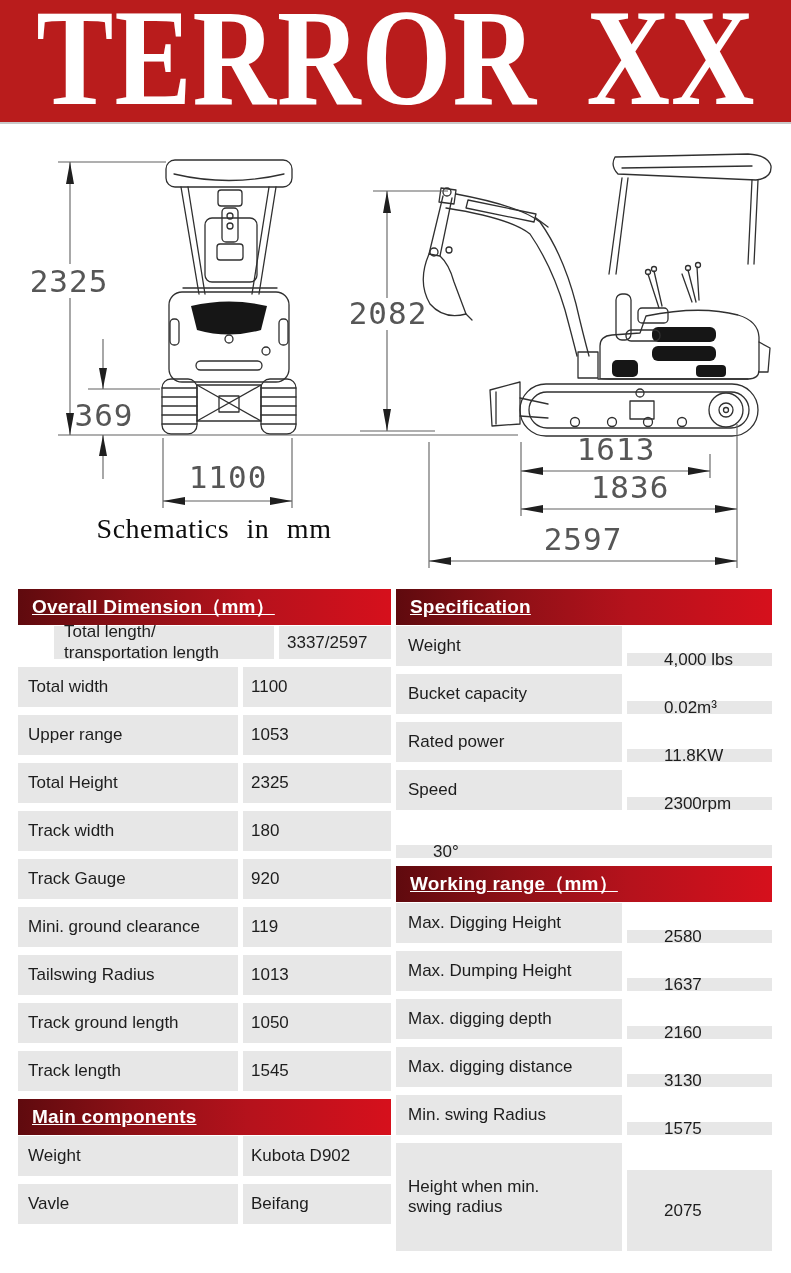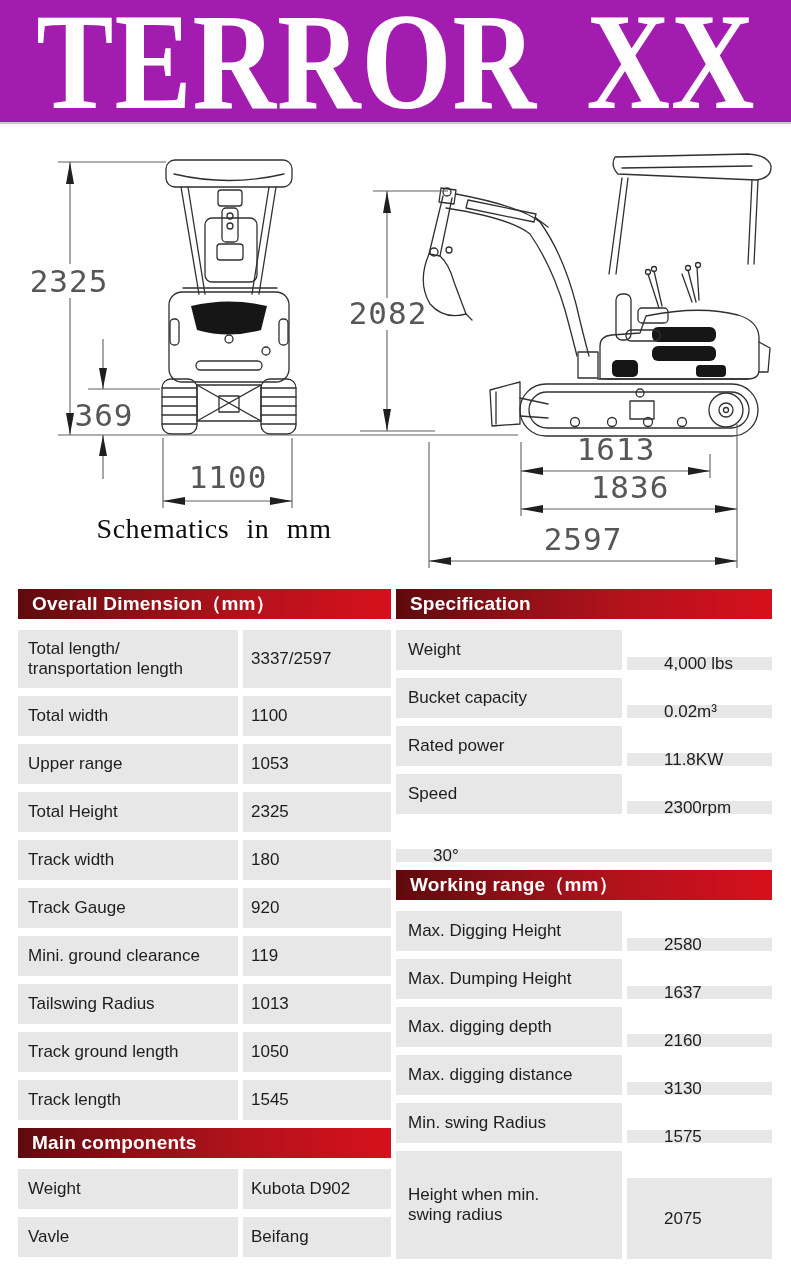--- a/index.html
+++ b/index.html
@@ -3,22 +3,22 @@
 <meta charset="utf-8">
 <style>
   html,body{margin:0;padding:0;}
   body{
     width:791px;height:1273px;background:#ffffff;overflow:hidden;
     font-family:"Liberation Sans",sans-serif;
     -webkit-font-smoothing:antialiased;
   }
   
   .banner{
-    height:122px;background:#a21caf;border-bottom:2px solid #c9c9c9;
-    display:flex;align-items:flex-end;justify-content:center;overflow:hidden;
+    height:122px;background:#b91c1c;border-bottom:2px solid #c9c9c9;
+    display:flex;align-items:flex-start;justify-content:center;overflow:hidden;
   }
   .banner-title{
     font-family:"Liberation Serif",serif;font-weight:700;color:#ffffff;
     font-size:118px;line-height:1;white-space:nowrap;
     letter-spacing:1px;word-spacing:20px;
     transform:scaleY(1.16) scaleX(0.98);transform-origin:center;
   }
   
   .drawings{position:relative;height:455px;background:#ffffff;}
   .drawings svg{position:absolute;left:0;top:0;}
@@ -34,27 +34,28 @@
     font-family:"Liberation Serif",serif;font-size:28px;fill:#0d0d0d;
     letter-spacing:.5px;word-spacing:10px;text-anchor:middle;
   }
   .halo{fill:#ffffff;stroke:none;}
   
   .tables{display:flex;padding:10px 19px 0 18px;}
   .col{display:flex;flex-direction:column;}
   .col-left{width:373px;margin-right:5px;}
   .col-right{width:376px;}
   .table-header{
-    height:30px;margin-bottom:11px;display:flex;align-items:center;
+    height:36px;margin-bottom:1px;display:flex;align-items:center;
     padding-left:14px;color:#ffffff;font-size:19px;font-weight:600;
     letter-spacing:.2px;
     background:linear-gradient(90deg,#5f0a0e 0%,#8d1016 30%,#b5121c 62%,#d6101c 100%);
+    text-decoration:underline;
   }
   .row{display:flex;margin-bottom:8px;height:40px;}
-  .row.tall{height:58px;}
+  .row.tall{height:33px;margin-left:36px;}
   .row.xtall{height:108px;}
   .cell{
     background:#e7e7e7;display:flex;align-items:center;
     font-size:17px;color:#1d1d1d;
   }
   .cell.label{width:210px;margin-right:5px;padding-left:10px;white-space:pre-line;line-height:1.18;}
   .cell.value{flex:1;padding-left:8px;}
   .col-right .cell.label{width:214px;padding-left:12px;}
   .col-right .cell.value{padding-left:37px;margin-top:27px;}
 </style>

